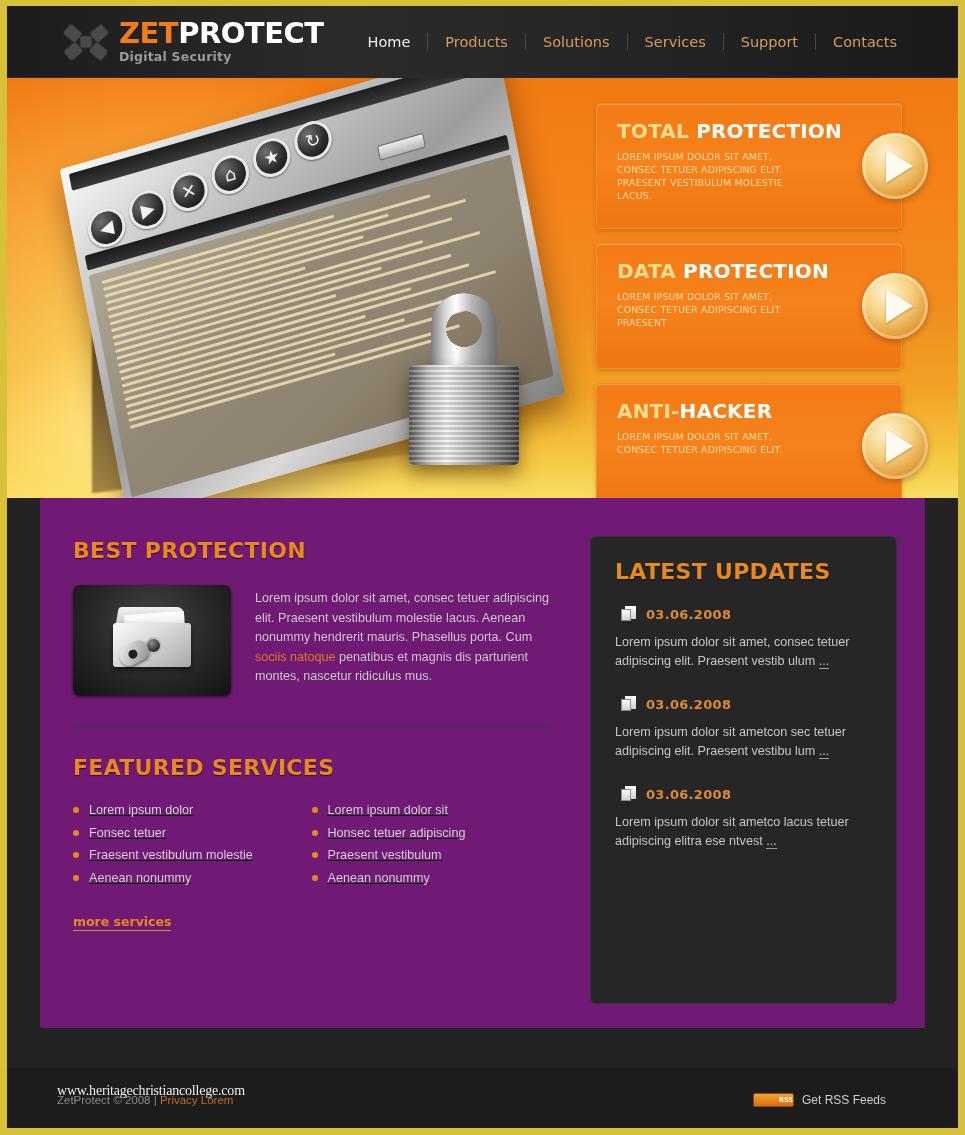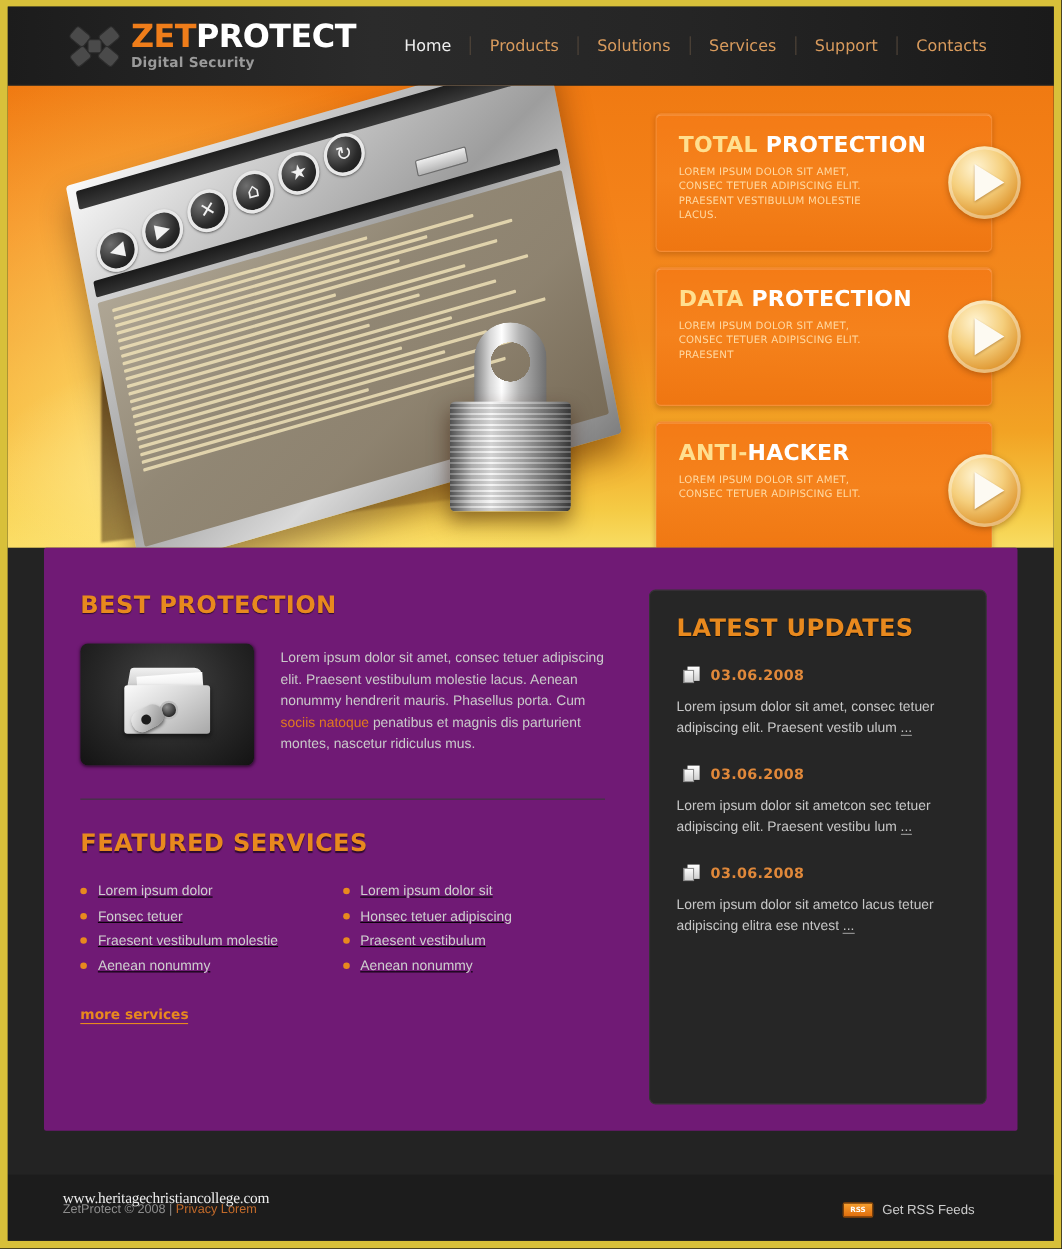--- a/index.html
+++ b/index.html
@@ -483,29 +483,29 @@
     margin-left: 12px;
   }
   .footer-right {
     margin-left:auto;
     margin-right: 72px;
     display:flex; align-items:center;
     font-size: 12px;
     color: #cdcdcd;
   }
   .rss-icon {
-    width: 28px; height: 14px;
+    width: 41px; height: 14px;
     border-radius: 2px;
     background: linear-gradient(to bottom,#f6a030,#e06d0c);
     border: 1px solid #8a4708;
     margin-right: 8px;
     font-size: 6.5px;
     color: #fff;
     font-weight: bold;
-    text-align: center;
+    text-align: right;
     line-height: 13px;
     font-family: "DejaVu Sans", sans-serif;
   }
 </style>
 </head>
 <body>
 
 <div class="page">
 
   <div class="header">

